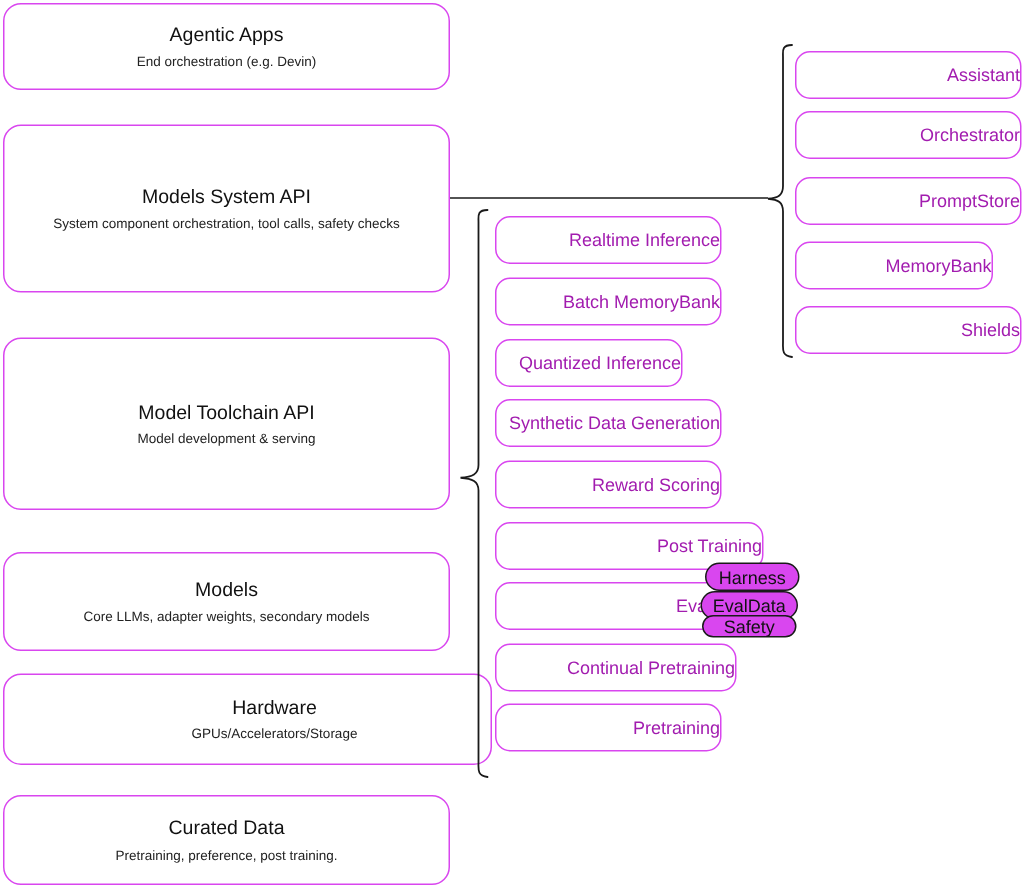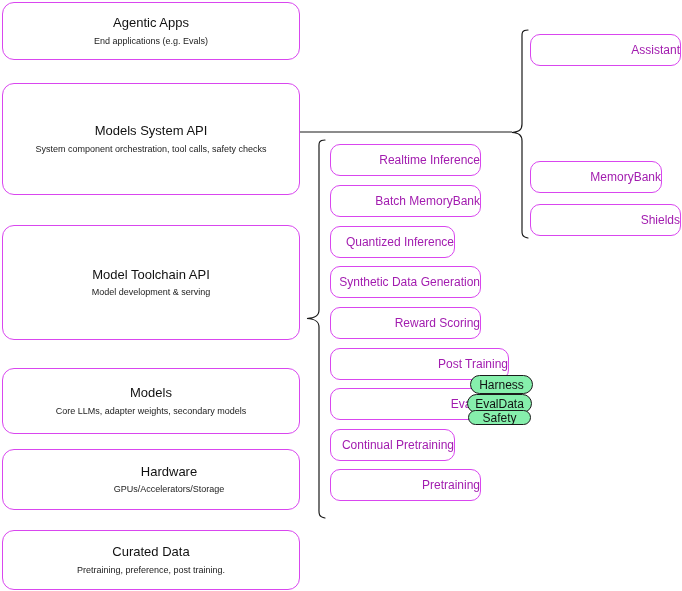--- a/index.html
+++ b/index.html
@@ -53,21 +53,21 @@
     color: #a21caf;
     align-items: flex-end;
   }
 
   
   .pill {
     position: absolute;
     box-sizing: border-box;
     border: 1px solid #1a1a1a;
     border-radius: 999px;
-    background: #86efac;
+    background: #d946ef;
     display: flex;
     align-items: center;
     justify-content: center;
     font-size: 12px;
     color: #111111;
     z-index: 5;
   }
 
   
   .connector {
@@ -79,39 +79,39 @@
     overflow: visible;
   }
 </style>
 </head>
 <body>
 
 <div id="canvas">
 
   <div class="rbox layer" style="left:2px; top:2px; width:298px; height:58px;">
     <div class="title">Agentic Apps</div>
-    <div class="subtitle">End applications (e.g. Evals)</div>
+    <div class="subtitle">End orchestration (e.g. Devin)</div>
   </div>
 
   <div class="rbox layer" style="left:2px; top:83px; width:298px; height:112px;">
     <div class="title">Models System API</div>
     <div class="subtitle">System component orchestration, tool calls, safety checks</div>
   </div>
 
   <div class="rbox layer" style="left:2px; top:225px; width:298px; height:115px;">
     <div class="title">Model Toolchain API</div>
     <div class="subtitle">Model development &amp; serving</div>
   </div>
 
   <div class="rbox layer" style="left:2px; top:368px; width:298px; height:66px;">
     <div class="title">Models</div>
     <div class="subtitle">Core LLMs, adapter weights, secondary models</div>
   </div>
 
-  <div class="rbox layer" style="left:2px; top:449px; width:298px; height:61px;padding-left:36px;">
+  <div class="rbox layer" style="left:2px; top:449px; width:326px; height:61px;padding-left:36px;">
     <div class="title">Hardware</div>
     <div class="subtitle">GPUs/Accelerators/Storage</div>
   </div>
 
   <div class="rbox layer" style="left:2px; top:530px; width:298px; height:60px;">
     <div class="title">Curated Data</div>
     <div class="subtitle">Pretraining, preference, post training.</div>
   </div>
 
   <div class="connector" style="left:300px; top:120px; width:215px; height:24px;">
@@ -158,40 +158,46 @@
   </div>
   <div class="rbox chip" style="left:330px; top:307px; width:151px; height:32px;">
     <span>Reward Scoring</span>
   </div>
   <div class="rbox chip" style="left:330px; top:348px; width:179px; height:32px;">
     <span>Post Training</span>
   </div>
   <div class="rbox chip" style="left:330px; top:388px; width:151px; height:32px;">
     <span>Evals</span>
   </div>
-  <div class="rbox chip" style="left:330px; top:429px; width:125px; height:32px;">
+  <div class="rbox chip" style="left:330px; top:429px; width:161px; height:32px;">
     <span>Continual Pretraining</span>
   </div>
   <div class="rbox chip" style="left:330px; top:469px; width:151px; height:32px;">
     <span>Pretraining</span>
   </div>
 
   <div class="pill" style="left:470px; top:375px; width:63px; height:19px;">
     <span>Harness</span>
   </div>
   <div class="pill" style="left:467px; top:394px; width:65px; height:19px;">
     <span>EvalData</span>
   </div>
   <div class="pill" style="left:468px; top:410px; width:63px; height:15px;">
     <span>Safety</span>
   </div>
 
   <div class="rbox chip" style="left:530px; top:34px; width:151px; height:32px;">
     <span>Assistant</span>
   </div>
+  <div class="rbox chip" style="left:530px; top:74px; width:151px; height:32px;">
+    <span>Orchestrator</span>
+  </div>
+  <div class="rbox chip" style="left:530px; top:118px; width:151px; height:32px;">
+    <span>PromptStore</span>
+  </div>
   <div class="rbox chip" style="left:530px; top:161px; width:132px; height:32px;">
     <span>MemoryBank</span>
   </div>
   <div class="rbox chip" style="left:530px; top:204px; width:151px; height:32px;">
     <span>Shields</span>
   </div>
 
 </div>
 
 </body></html>

